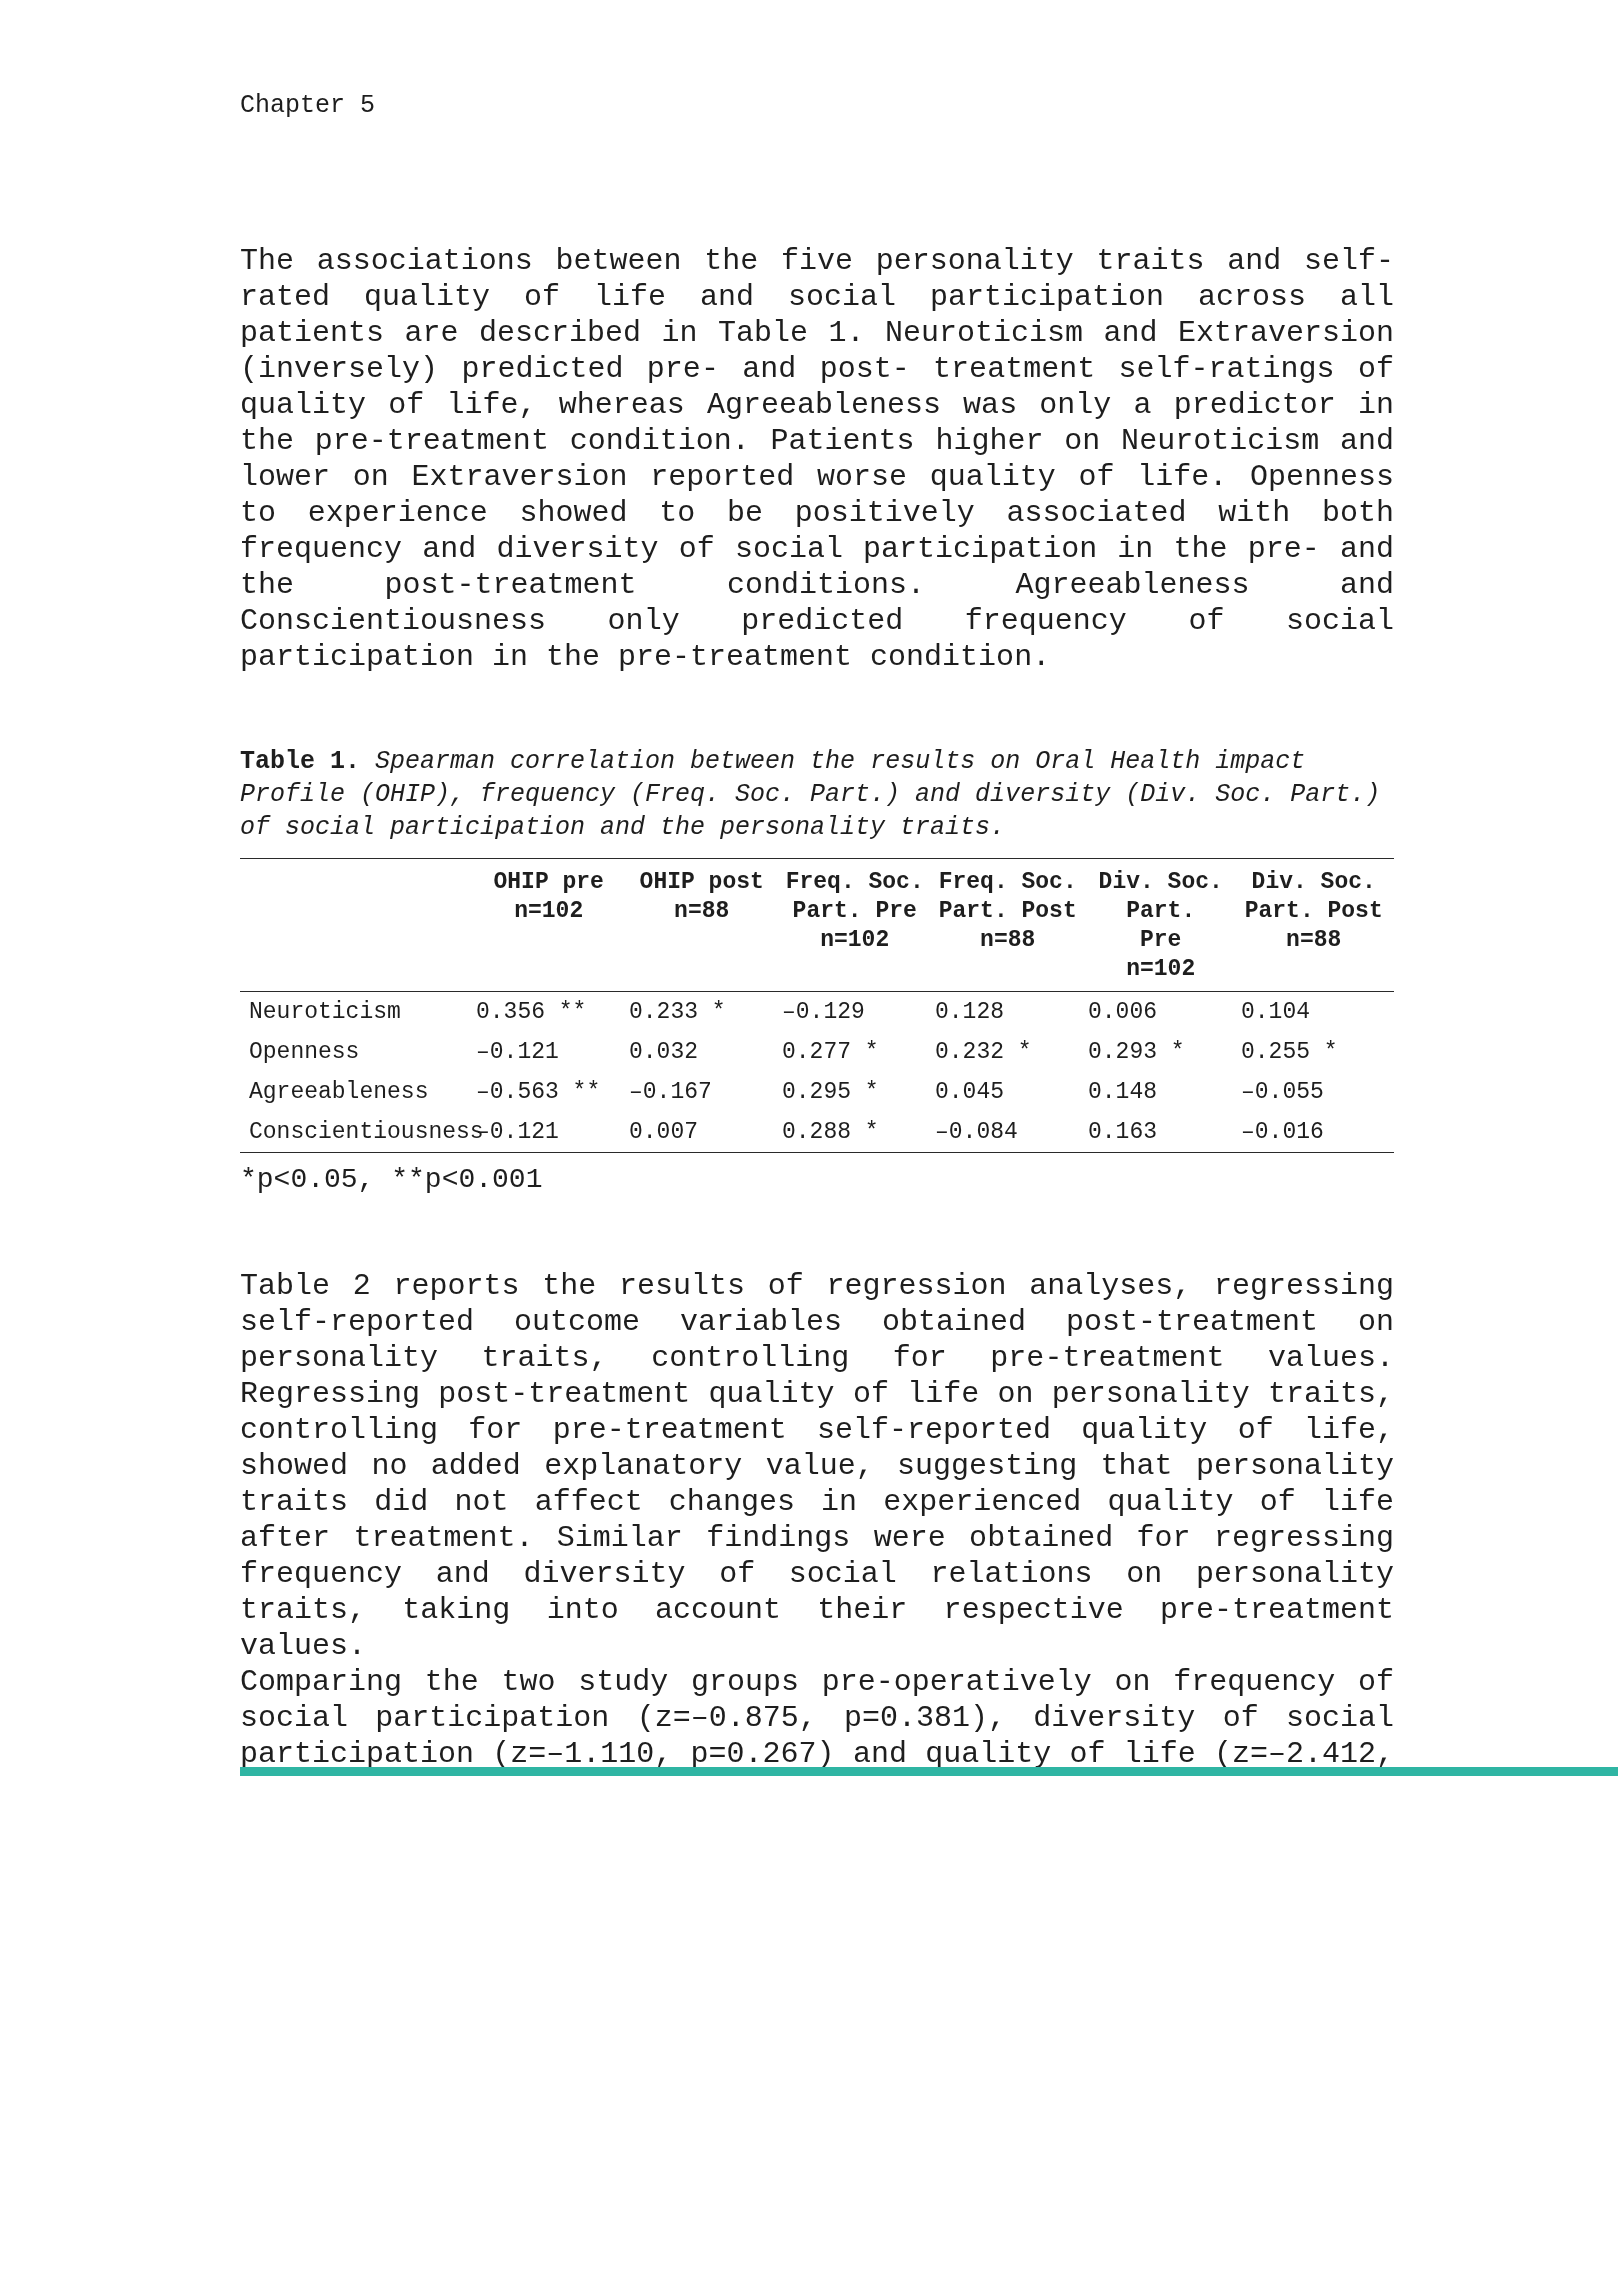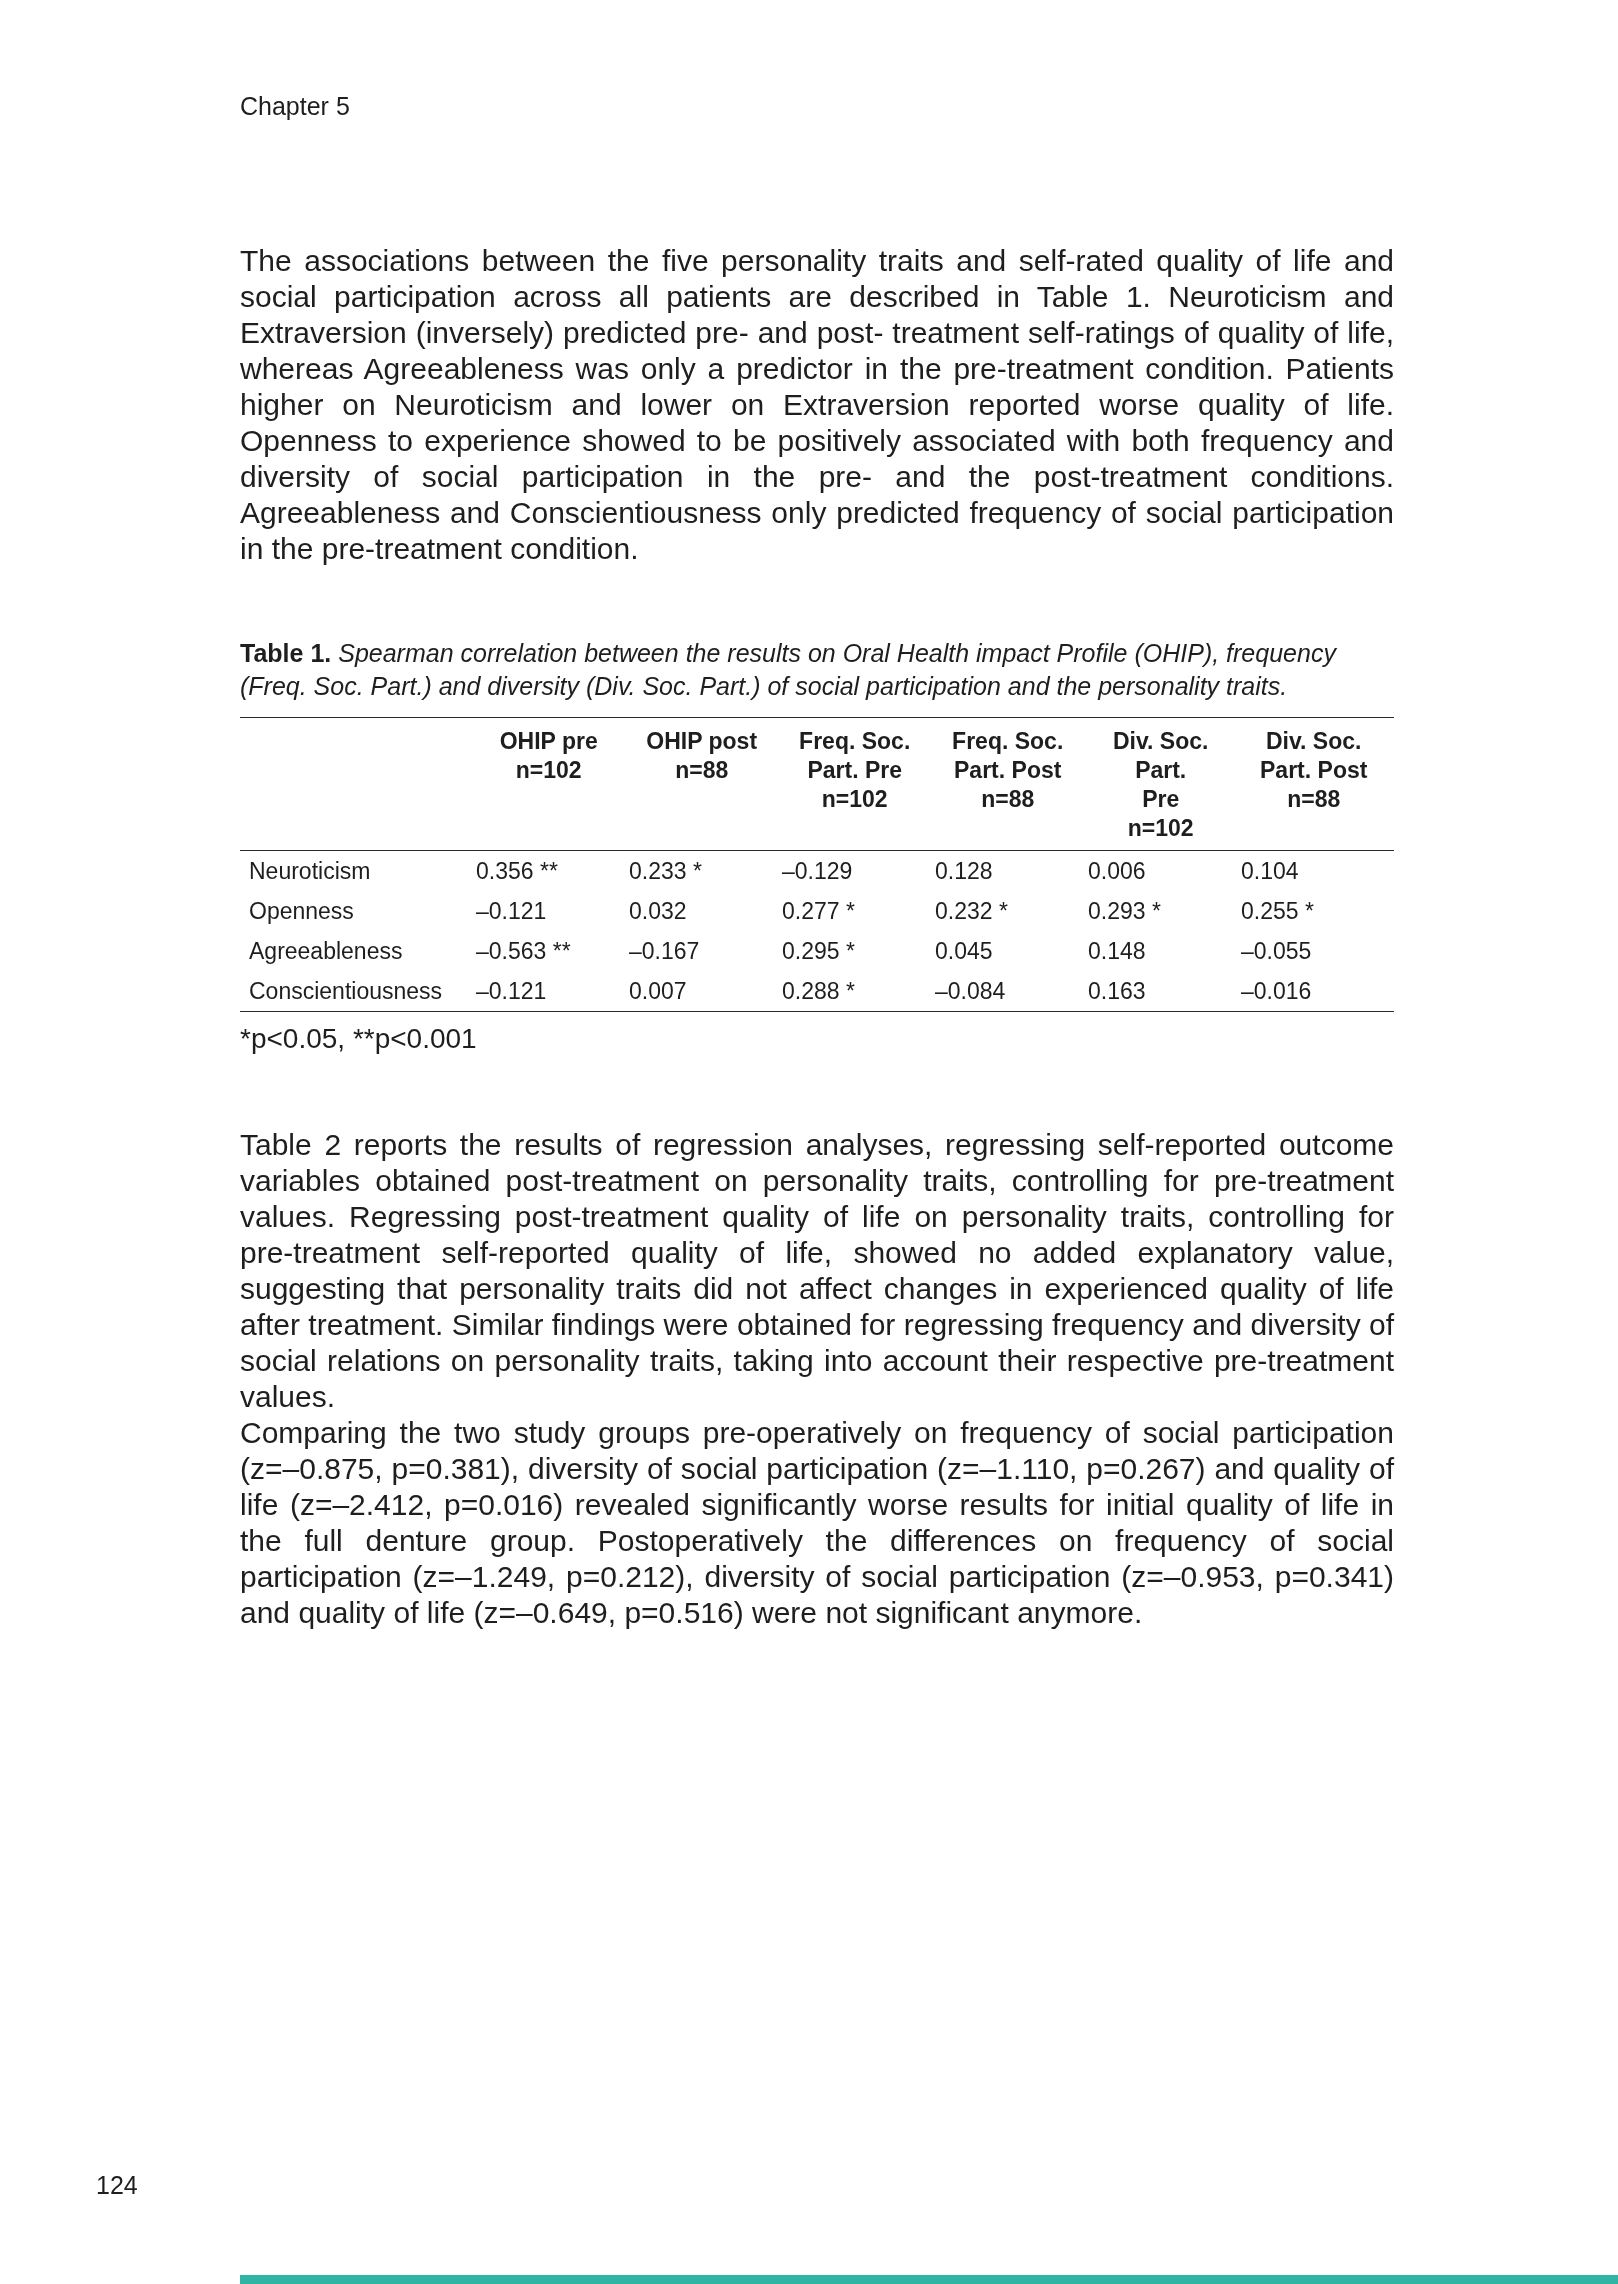--- a/index.html
+++ b/index.html
@@ -5,23 +5,24 @@
   * { box-sizing: border-box; }
   html, body { margin: 0; padding: 0; }
   body {
     background: #ffffff;
     font-family: "Liberation Sans", sans-serif;
     color: #1e1e1e;
   }
   .page {
     position: relative;
     width: 1619px;
-    height: 2284px;
+    height: 1776px;
     background: #ffffff;
     overflow: hidden;
+    font-family: Liberation Mono, monospace;
   }
   .content {
     position: absolute;
     left: 240px;
     right: 225px;
     top: 0;
   }
   .running-header {
     margin-top: 91px;
     font-size: 25px;

